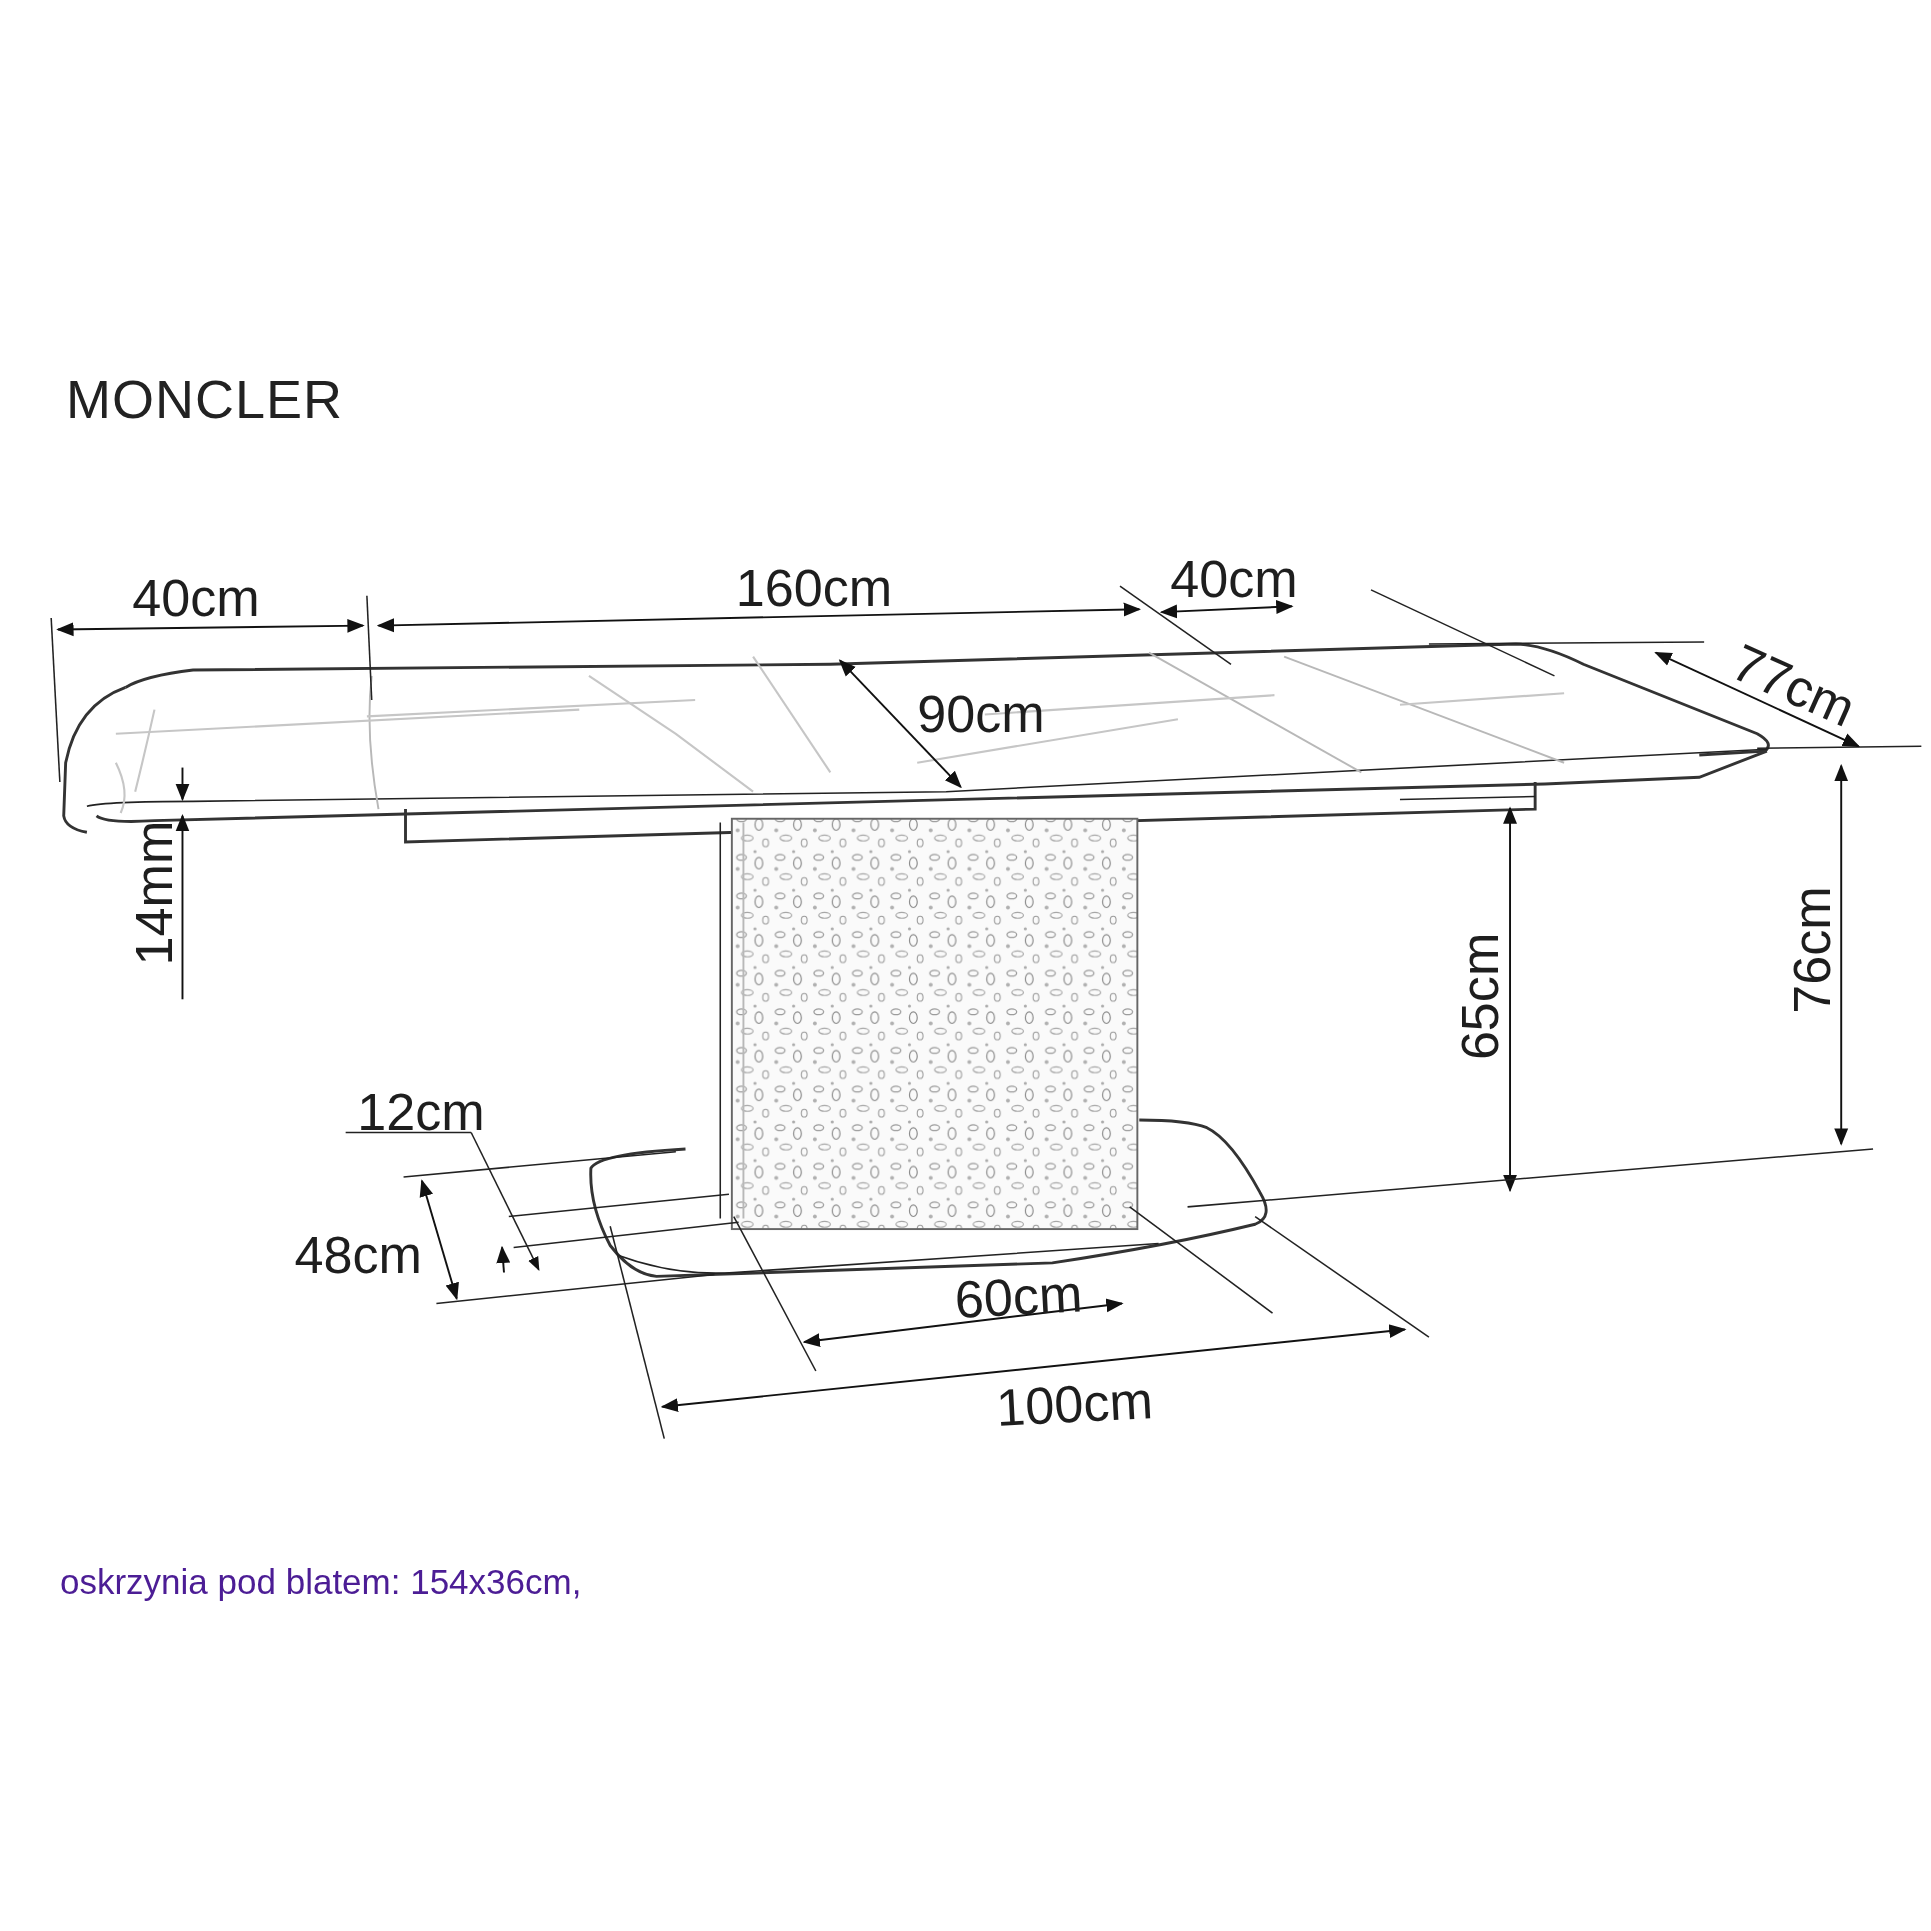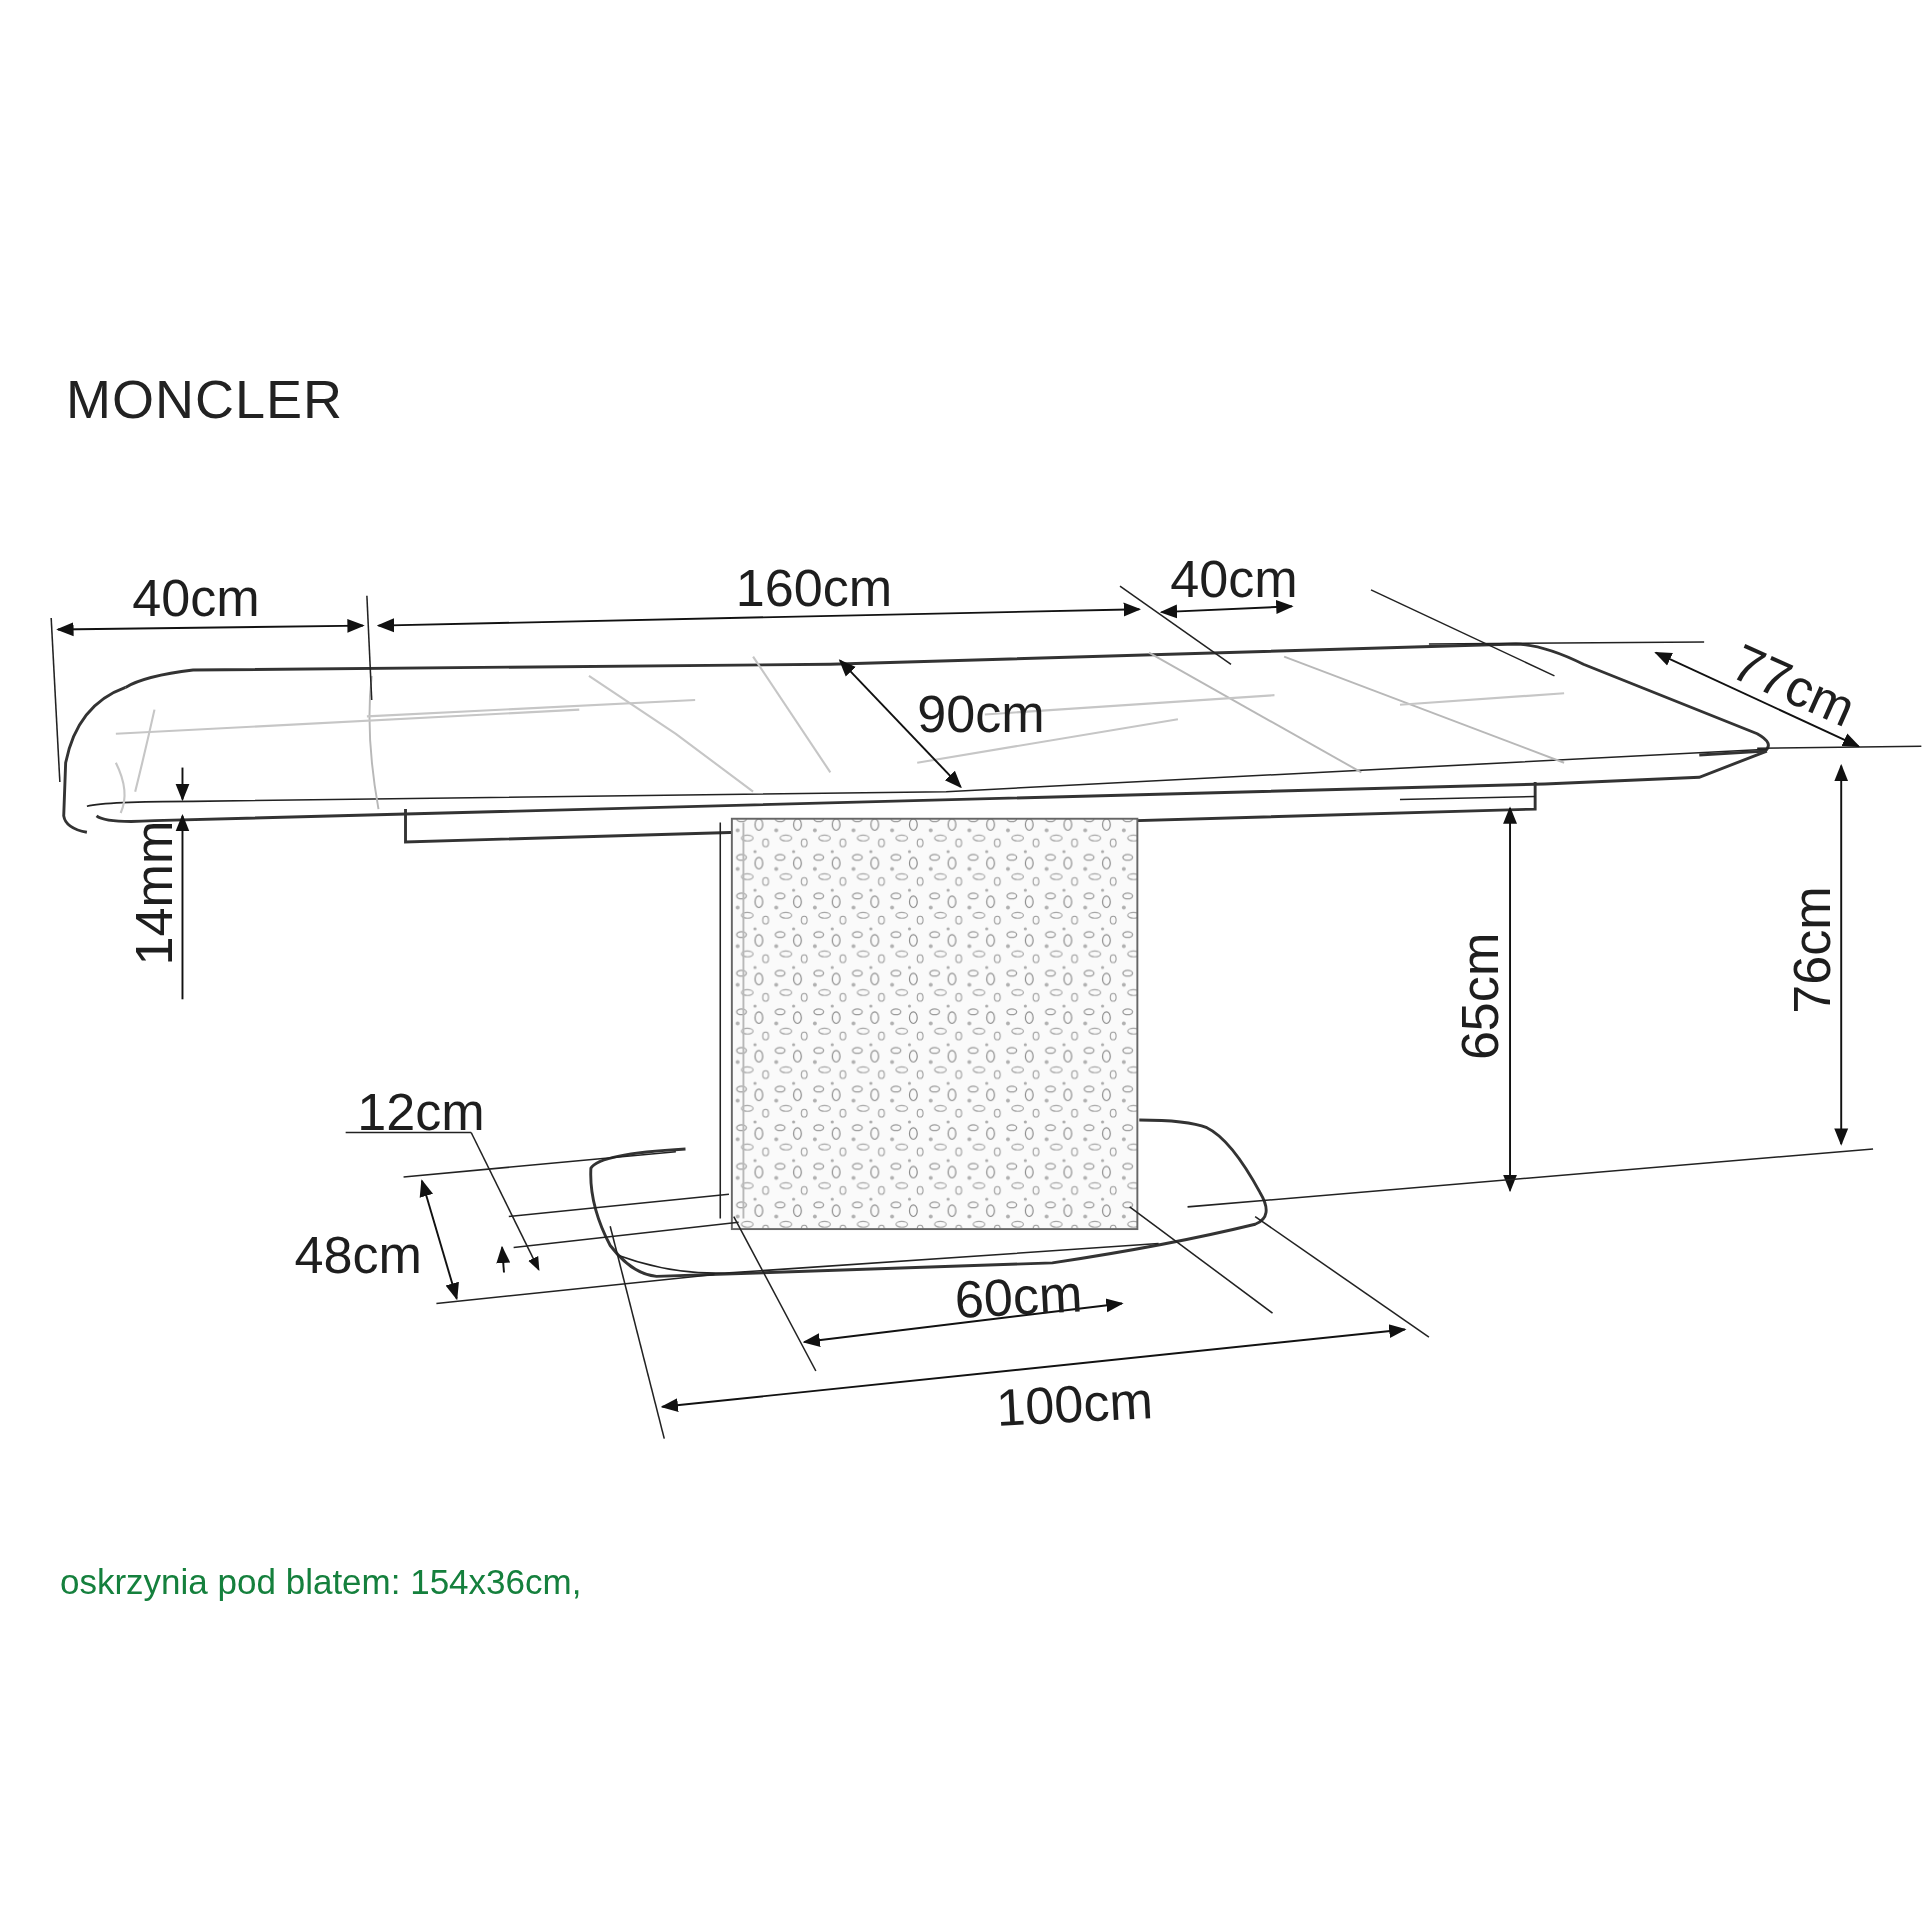--- a/index.html
+++ b/index.html
@@ -1,19 +1,19 @@
 <!DOCTYPE html>
 <html><head>
   <meta charset="utf-8">
   <style>
     html, body { margin: 0; padding: 0; background: #ffffff; }
     body { width: 1931px; height: 1931px; position: relative; overflow: hidden; font-family: "Liberation Sans", sans-serif; }
     #diagram { position: absolute; left: 0; top: 0; width: 1931px; height: 1931px; }
     .title { position: absolute; left: 66px; top: 336px; font-size: 54px; color: #222222; letter-spacing: 1px; margin-top: 32px; }
-    .footnote { position: absolute; left: 60px; top: 1562px; font-size: 35px; color: #15803d; }
+    .footnote { position: absolute; left: 60px; top: 1562px; font-size: 35px; color: #4c1d95; }
     .dim { fill: #1e1e1e; font-family: "Liberation Sans", sans-serif; font-size: 54px; }
     .ln { stroke: #111; stroke-width: 2; fill: none; }
     .ln-thin { stroke: #222; stroke-width: 1.6; fill: none; }
     .edge { stroke: #333; stroke-width: 3; fill: none; }
     .soft { stroke: #b8b8b8; stroke-width: 2; fill: none; }
     .vein { stroke: #c6c6c6; stroke-width: 2.2; fill: none; }
   </style>
 </head>
 <body>
 

